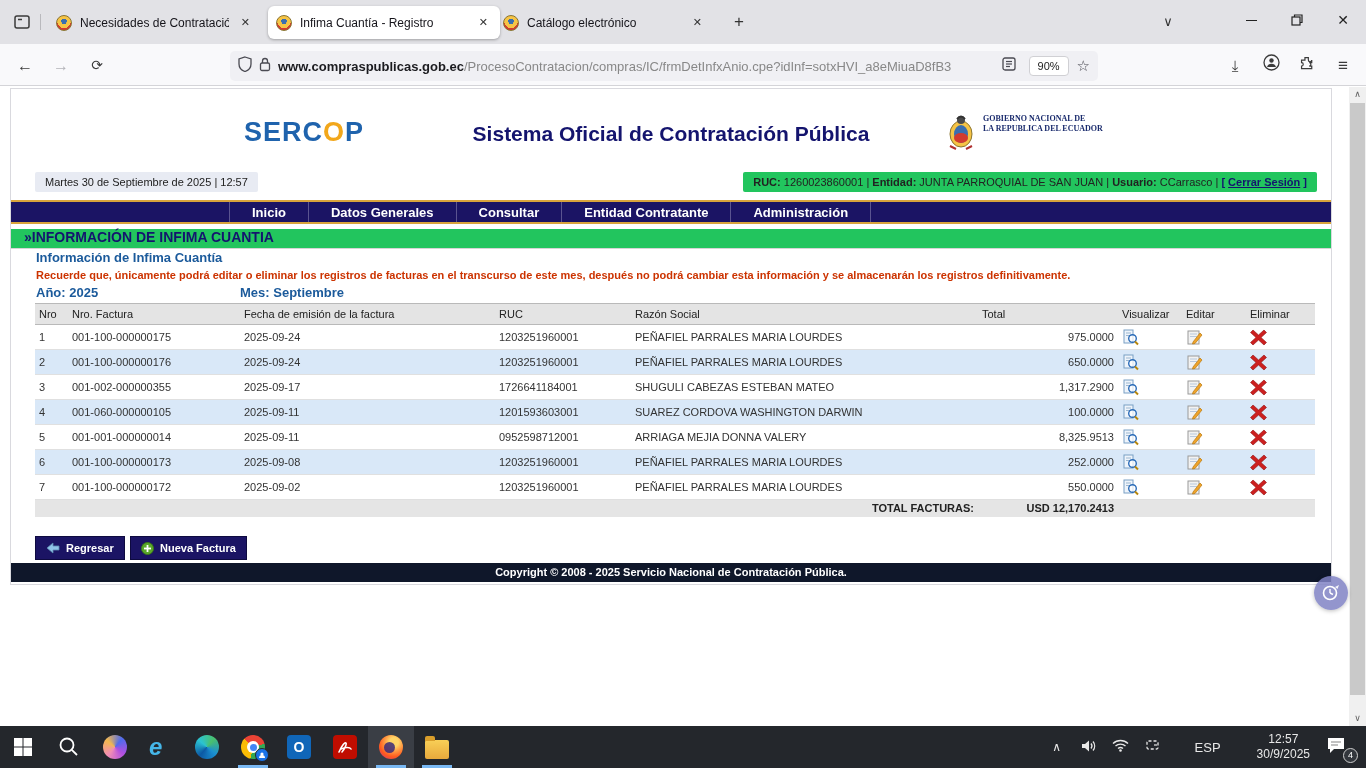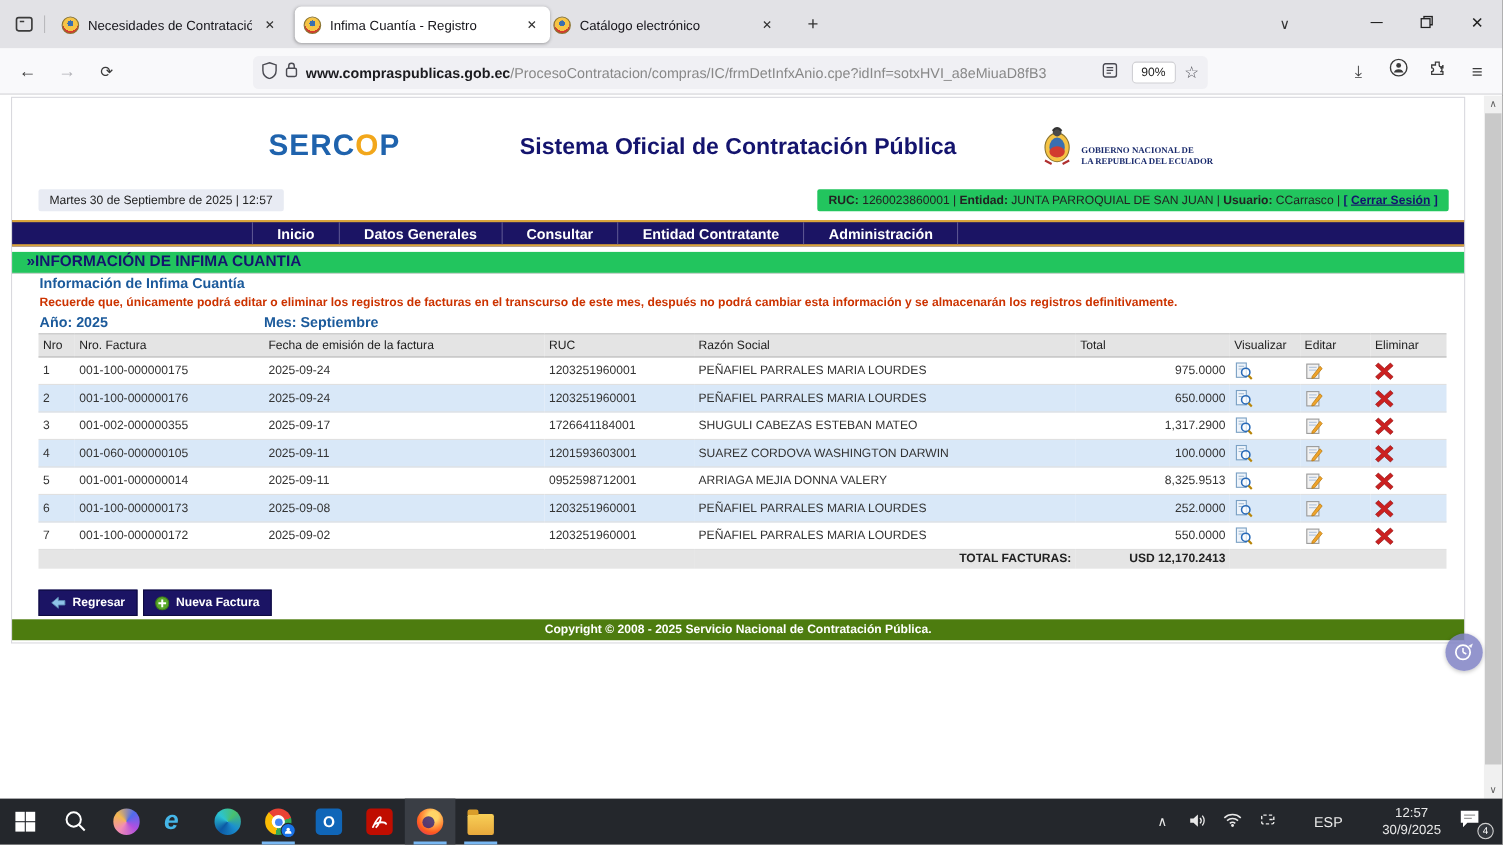--- a/index.html
+++ b/index.html
@@ -36,21 +36,21 @@
   .zoom-pill { flex:0 0 auto; background:#fff; border:1px solid #d0d0d4; border-radius:4px; font-size:11px; color:#222; padding:3px 8px; margin:0 8px 0 6px; }
   .tb-right { position:absolute; top:9px; width:26px; height:26px; text-align:center; line-height:25px; font-size:15px; color:#3b3b3b; }
   .i-dl { left:1222px; } .i-acct { left:1258px; } .i-ext { left:1294px; } .i-menu { left:1330px; font-size:17px; }
   
   .viewport { position:absolute; left:0; top:87px; width:1349px; height:639px; background:#fff; }
   .page { position:absolute; left:10px; top:1px; width:1322px; height:497px; background:#fff; border:1px solid #d9d9de; }
   
   .logo { position:absolute; left:233px; top:28px; font-size:27px; font-weight:bold; letter-spacing:1px; color:#1f63ad; }
   .logo .o { color:#f2a71b; } .logo .p { color:#d23b2f; }
   .site-title { position:absolute; left:0; top:33px; width:100%; text-align:center; font-size:21px; font-weight:bold; color:#14146e; }
-  .gov { position:absolute; left:935px; top:25px; display:flex; align-items:flex-end; }
+  .gov { position:absolute; left:935px; top:25px; display:flex; align-items:flex-start; }
   .gov-crest { width:30px; height:38px; margin-right:7px; }
   .gov-text { font-family:"Liberation Serif", serif; font-size:8px; font-weight:bold; color:#1a2b6d; line-height:10px; }
   
   .datebox { position:absolute; left:24px; top:83px; height:20px; background:#e8ebf3; font-size:11px; color:#222; padding:4px 10px; border-radius:2px; }
   .userbox { position:absolute; right:14px; top:83px; height:20px; background:#22c55e; font-size:11px; color:#222; padding:4px 10px; border-radius:2px; white-space:nowrap; }
   .userbox b { font-weight:bold; }
   .userbox .logout { color:#14146e; font-weight:bold; }
   .userbox .logout u { cursor:pointer; }
   
   .mainnav { position:absolute; left:0; top:111px; width:100%; height:24px; background:#1b1464; border-top:2px solid #d9a43c; border-bottom:2px solid #d9a43c; display:flex; align-items:stretch; padding-left:218px; }
@@ -68,21 +68,21 @@
   table.fact td { height:25px; padding:0 4px; border-bottom:1px solid #e0e0e0; }
   table.fact tr.alt td { background:#d9e8f8; }
   td.num { text-align:right; padding-right:10px; }
   tr.total-row td { background:#e5e5e5; border-bottom:0; height:17px; font-weight:bold; color:#222; }
   .aicon { display:inline-block; width:17px; height:17px; vertical-align:middle; cursor:pointer; }
   
   .btn { position:absolute; top:447px; height:24px; background:#1b1464; color:#fff; font-size:11px; font-weight:bold; border:1px solid #0e0a40; display:flex; align-items:center; padding:0 10px; cursor:pointer; }
   .btn svg { margin-right:6px; }
   .btn-back { left:24px; } .btn-new { left:119px; }
   
-  .pfooter { position:absolute; left:0; top:474px; width:100%; height:19px; background:#4d7c0f; color:#fff; font-size:11px; font-weight:bold; text-align:center; line-height:19px; }
+  .pfooter { position:absolute; left:0; top:474px; width:100%; height:19px; background:#0f172a; color:#fff; font-size:11px; font-weight:bold; text-align:center; line-height:19px; }
   
   .scrollbar { position:absolute; left:1349px; top:87px; width:17px; height:639px; background:#f0f0f0; }
   .sb-arrow { position:absolute; left:0; width:17px; height:15px; text-align:center; color:#606060; font-size:9px; line-height:15px; }
   .sb-up { top:0; } .sb-down { bottom:0; }
   .sb-thumb { position:absolute; left:1px; top:16px; width:15px; height:592px; background:#c9c9c9; }
   
   .float-widget { position:absolute; left:1314px; top:489px; width:34px; height:34px; border-radius:50%; background:rgba(128,130,196,.85); box-shadow:0 1px 4px rgba(0,0,0,.25); display:flex; align-items:center; justify-content:center; z-index:20; }
   
   .taskbar { position:absolute; left:0; top:726px; width:1366px; height:42px; background:#24272c; display:flex; align-items:center; }
   .tb-cell { width:46px; height:42px; display:flex; align-items:center; justify-content:center; position:relative; }

